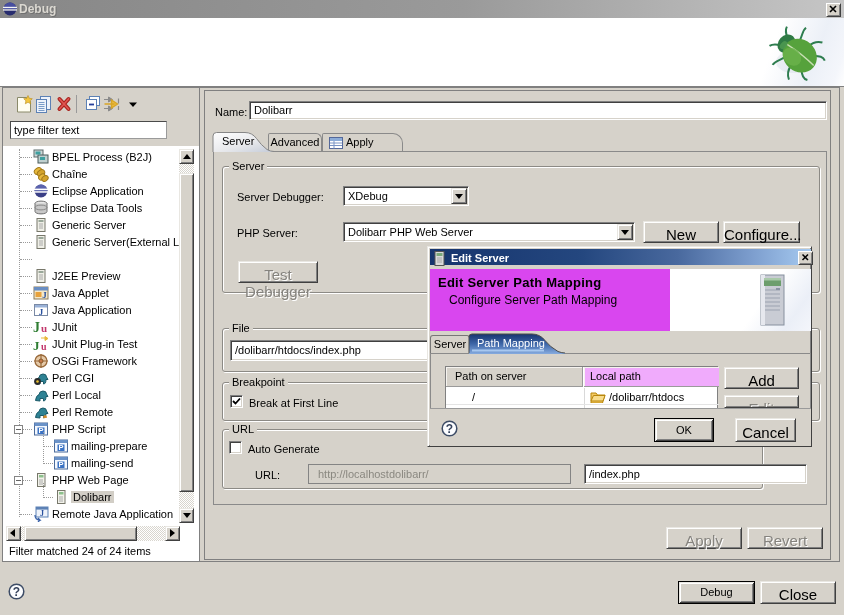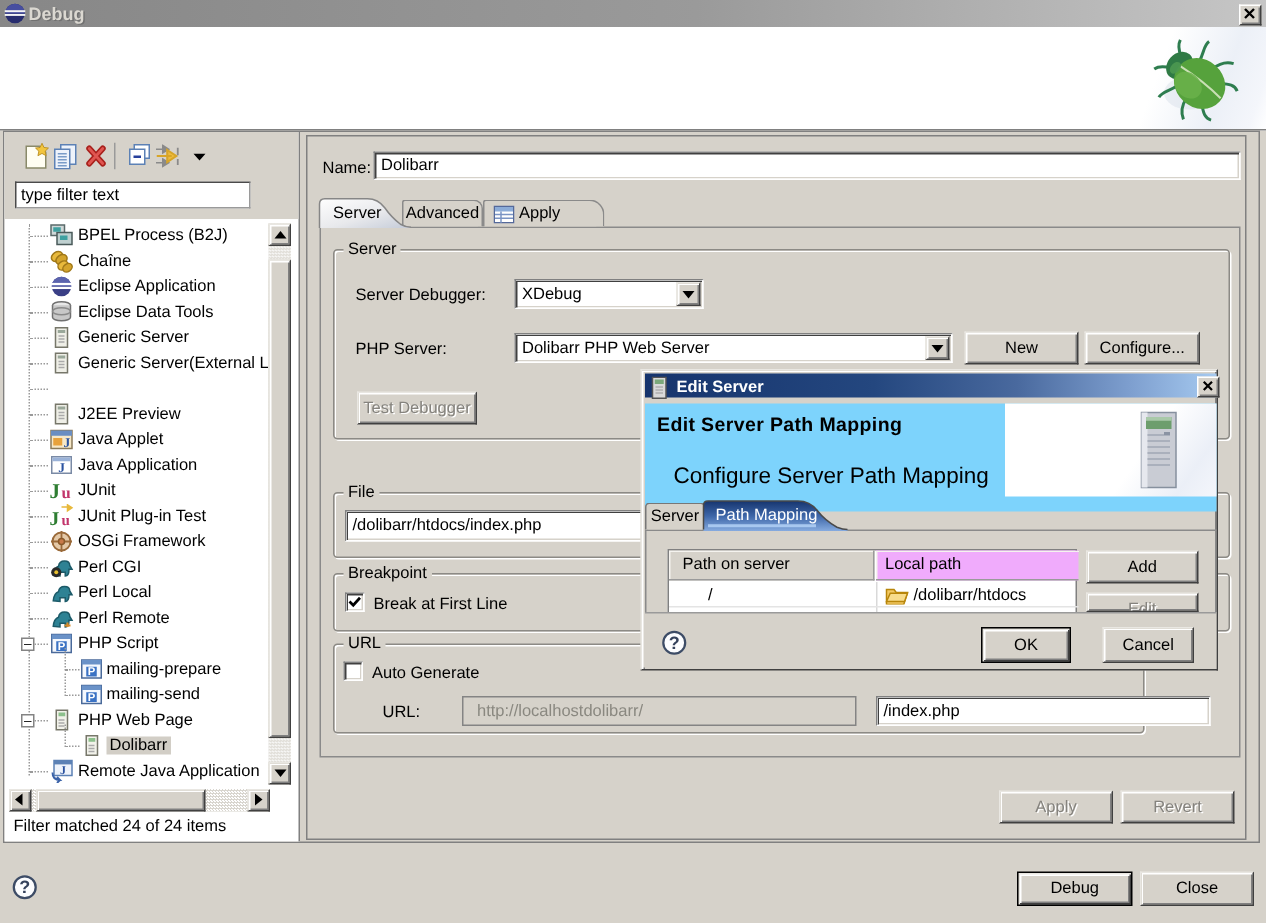--- a/index.html
+++ b/index.html
@@ -1,20 +1,20 @@
 <!DOCTYPE html>
 <html><head><meta charset="utf-8">
 <style>
 *{margin:0;padding:0;box-sizing:border-box}
 html,body{width:844px;height:615px;overflow:hidden}
 body{font-family:"Liberation Sans",sans-serif;font-size:11px;color:#000;background:#d6d2ca}
 #root{position:absolute;left:0;top:0;width:844px;height:615px;background:#d6d2ca}
 .abs{position:absolute}
 .raised{border:1px solid;border-color:#fff #404040 #404040 #fff;box-shadow:inset 1px 1px 0 #d6d2ca,inset -1px -1px 0 #808080;background:#d6d2ca}
-.btn{border:1px solid;border-color:#e9e7e2 #404040 #404040 #e9e7e2;box-shadow:inset 1px 1px 0 #fff,inset -1px -1px 0 #808080;background:#d6d2ca;text-align:center;font-size:11px}
+.btn{border:1px solid;border-color:#e9e7e2 #404040 #404040 #e9e7e2;box-shadow:inset 1px 1px 0 #fff,inset -1px -1px 0 #808080;background:#d6d2ca;text-align:center;font-size:15px}
 .btndef{border:1px solid #000;box-shadow:inset 1px 1px 0 #e9e7e2,inset -1px -1px 0 #404040,inset 2px 2px 0 #fff,inset -2px -2px 0 #808080;background:#d6d2ca;text-align:center}
 .sunken{border:1px solid;border-color:#808080 #fff #fff #808080;box-shadow:inset 1px 1px 0 #404040,inset -1px -1px 0 #d6d2ca;background:#fff}
 .disab{color:#85837e;text-shadow:1px 1px 0 #fff}
 .group{border:1px solid #8c8a85;border-radius:3px;box-shadow:1px 1px 0 #fff,inset 1px 1px 0 #fff}
 .glabel{position:absolute;top:-7px;left:6px;background:#d6d2ca;padding:0 3px;font-size:11px;line-height:13px}
 .cb{position:absolute;width:13px;height:13px;background:#fff;border:1px solid;border-color:#808080 #fff #fff #808080;box-shadow:inset 1px 1px 0 #404040,inset -1px -1px 0 #d6d2ca}
 .lbl{position:absolute;font-size:11px;white-space:nowrap}
 .trow{position:absolute;left:0;height:17px;font-size:11px;white-space:nowrap}
 .trow svg{position:absolute;top:0px}
 .trow .t{position:absolute;top:2px}
@@ -436,24 +436,24 @@
           <path d="M4 7 h5 M4 9 h5 M4 11 h5" stroke="#999" stroke-width="0.8"></path>
         </svg>
     <span class="abs" style="left:21px;top:3px;color:#fff;font-weight:bold;font-size:11px">Edit Server</span>
     <div class="raised abs" style="left:368px;top:2px;width:15px;height:14px">
           <svg width="13" height="12" viewBox="0 0 13 12" style="position:absolute;left:0;top:0">
             <path d="M3.5 2.5 L9 8 M9 2.5 L3.5 8" stroke="#000" stroke-width="1.5"></path>
           </svg>
         </div>
   </div>
 
-  <div class="abs" style="left:2px;top:22px;width:381px;height:72px;background:#7dd3fc">
+  <div class="abs" style="left:2px;top:22px;width:381px;height:62px;background:#d946ef">
     <div class="abs" style="left:240px;top:0;width:141px;height:62px;background:linear-gradient(125deg,#fff 62%,#ebeff7 85%,#f4f6fb 100%)"></div>
     <span class="abs" style="left:8px;top:6px;font-weight:bold;font-size:13px;letter-spacing:.25px">Edit Server Path Mapping</span>
-    <span class="abs" style="left:19px;top:40px;font-size:15px">Configure Server Path Mapping</span>
+    <span class="abs" style="left:19px;top:24px;font-size:12px">Configure Server Path Mapping</span>
     <svg class="abs" style="left:329px;top:4px" width="28" height="54" viewBox="0 0 28 54">
       <rect x="2" y="2" width="23" height="50" fill="#c9ccd4" stroke="#86909e"></rect>
       <rect x="2" y="2" width="4" height="50" fill="#e6e8ee"></rect>
       <rect x="5" y="5" width="17" height="8" fill="#6d9e6d"></rect>
       <rect x="5" y="5" width="17" height="2.5" fill="#a9c9a9"></rect>
       <path d="M6 17 h15 M6 21 h15 M6 25 h15 M6 29 h15 M6 33 h15 M6 37 h15" stroke="#aab0bc" stroke-width="1.4"></path>
       <path d="M17 15 h4 v2 h-4 z" fill="#8a93a3"></path>
     </svg>
   </div>
 

